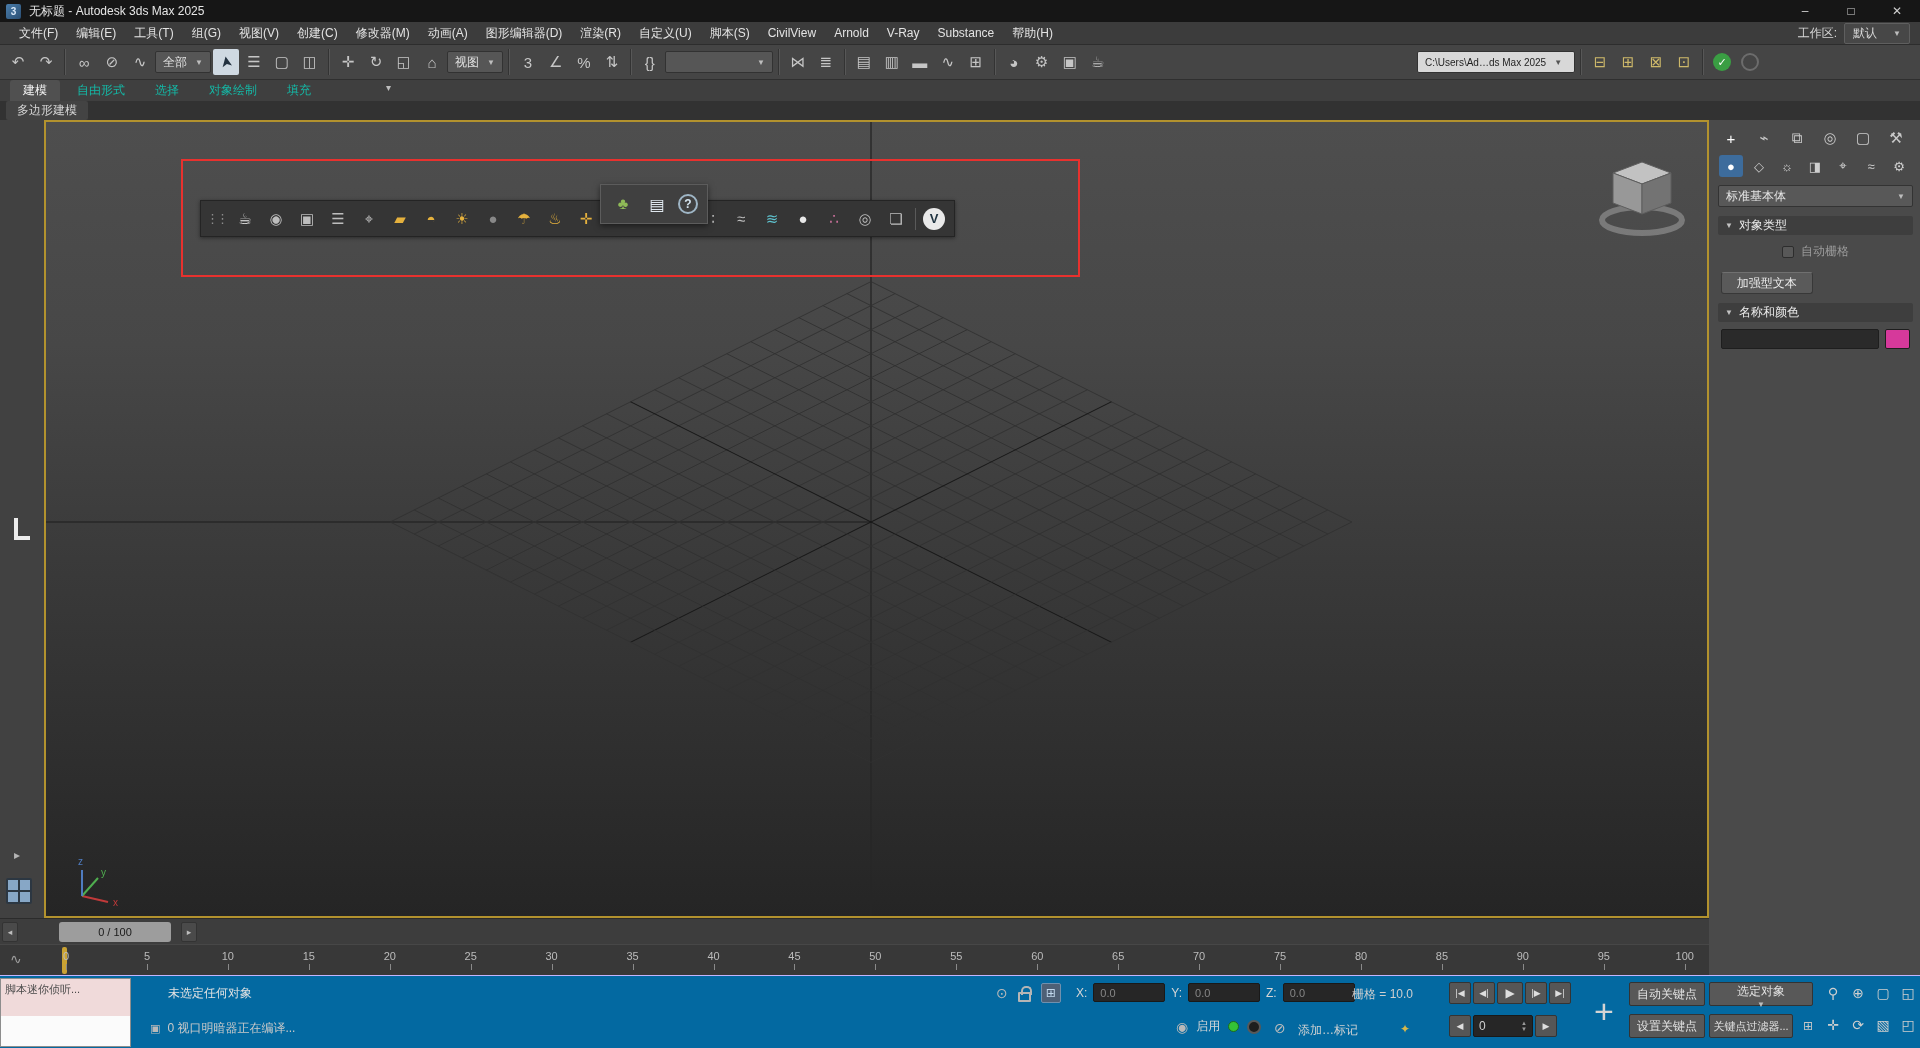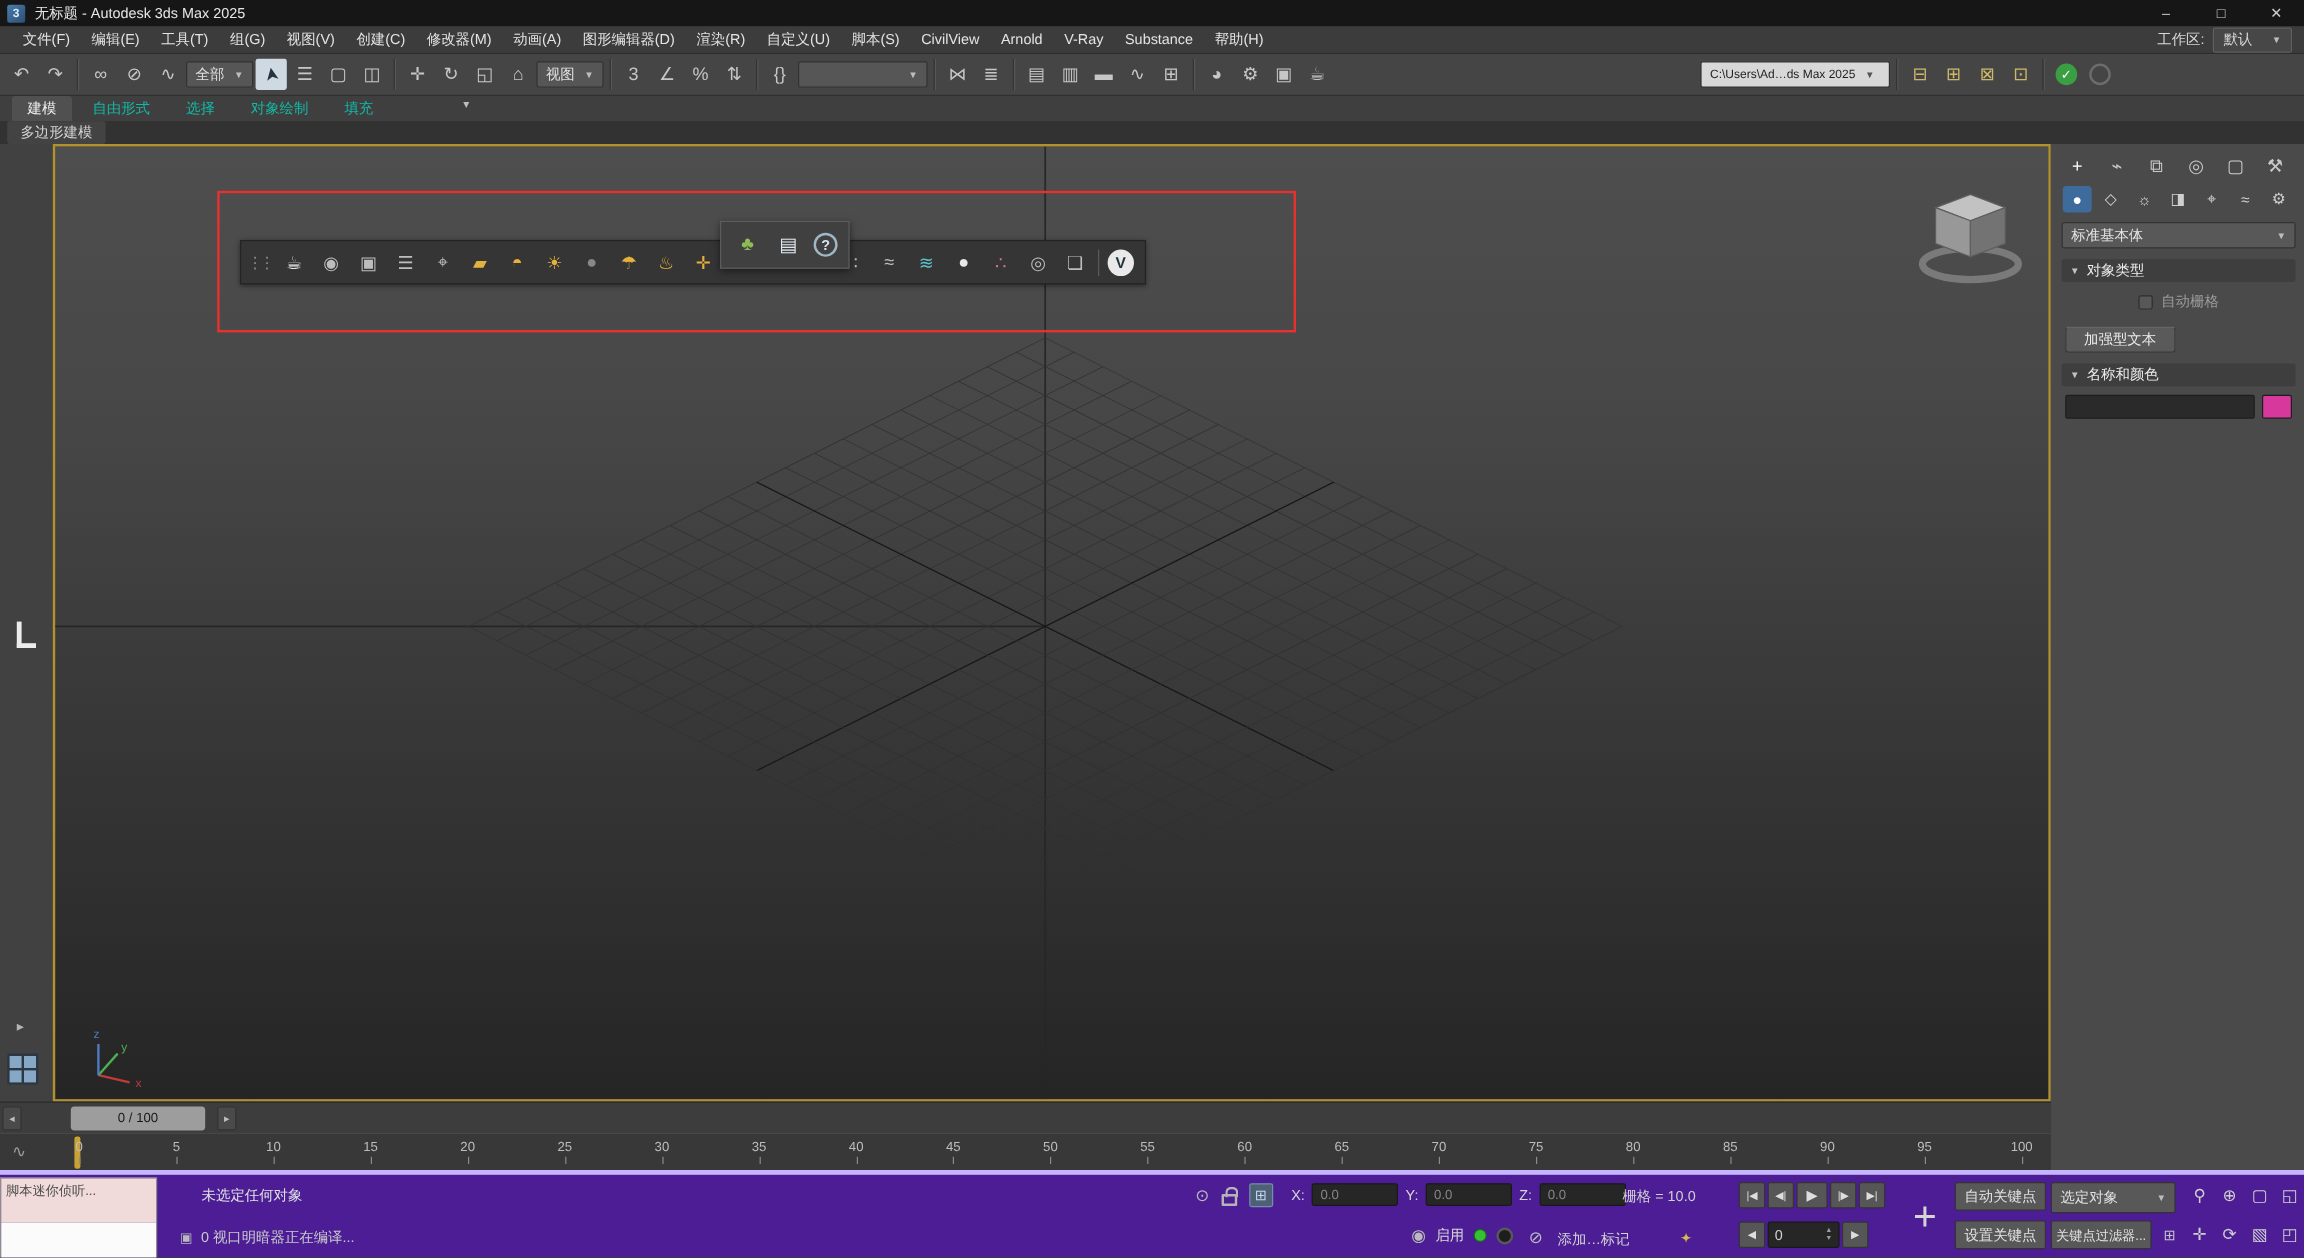--- a/index.html
+++ b/index.html
@@ -115,22 +115,22 @@
   .tb-slider { position:absolute; left:59px; top:3px; width:112px; height:20px; background:#9d9d9d;
     border-radius:3px; color:#191919; font-size:11px; display:flex; align-items:center; justify-content:center; }
   .ruler { position:absolute; left:0; top:944px; width:1709px; height:31px; background:#383838;
     border-top:1px solid #474747; }
   .mini-curve { position:absolute; left:10px; top:6px; color:#9c9c9c; font-size:14px; }
   .ticks { position:absolute; left:52px; right:10px; top:5px; display:flex; justify-content:space-between; }
   .tick { width:28px; text-align:center; font-size:11px; color:#bcbcbc; position:relative; }
   .tick::after { content:""; position:absolute; left:50%; bottom:-8px; width:1px; height:6px; background:#8a8a8a; }
   .playhead { position:absolute; left:62px; top:2px; width:5px; height:27px; background:#c9a233; border-radius:2px; }
   
-  .statusbar { position:absolute; left:0; top:975px; width:1920px; height:73px; background:#4c1d95;
-    border-top:4px solid #c4b5fd; }
+  .statusbar { position:absolute; left:0; top:975px; width:1920px; height:73px; background:#0369a1;
+    border-top:1px solid #c4b5fd; }
   .mini-listener { position:absolute; left:0; top:2px; width:131px; height:69px; border:1px solid #8d8d8d;
     display:flex; flex-direction:column; }
   .ml-top { flex:1; background:#f0dada; color:#4a4a4a; font-size:11px; padding:3px 4px; white-space:nowrap; overflow:hidden; }
   .ml-bottom { flex:1; background:#fbfbfb; }
   .prompt1 { position:absolute; left:168px; top:9px; color:#e2e2e2; }
   .prompt2 { position:absolute; left:150px; top:44px; color:#c9c9c9; display:flex; align-items:center; gap:7px; }
   .st-icons { position:absolute; left:996px; top:7px; display:flex; align-items:center; gap:10px; }
   .sicon { color:#b9b9b9; font-size:14px; }
   .lock-icon { width:13px; height:10px; border:2px solid #b5b5b5; border-radius:1px; position:relative; margin-top:7px; }
   .lock-icon::before { content:""; position:absolute; left:1px; top:-8px; width:7px; height:7px;
@@ -154,21 +154,21 @@
   .framectl { position:absolute; left:1449px; top:39px; display:flex; gap:2px; align-items:center; }
   .framefield { width:60px; height:22px; background:#262626; border:1px solid #191919; border-radius:2px;
     color:#d0d0d0; display:flex; align-items:center; padding:0 5px; }
   .spin { margin-left:auto; display:flex; flex-direction:column; font-size:6px; color:#9a9a9a; line-height:6px; }
   .bigplus { position:absolute; left:1586px; top:8px; width:36px; height:54px; font-size:34px; color:#d4d4d4;
     display:flex; align-items:center; justify-content:center; }
   .sbtn { background:#585858; border:1px solid #333; border-radius:2px; color:#e2e2e2;
     display:flex; align-items:center; justify-content:center; }
   .autokey { position:absolute; left:1629px; top:6px; width:76px; height:24px; }
   .setkey { position:absolute; left:1629px; top:38px; width:76px; height:24px; }
-  .selfilter { position:absolute; left:1709px; top:6px; width:104px; height:24px; justify-content:space-between; padding:12px 7px; }
+  .selfilter { position:absolute; left:1709px; top:6px; width:104px; height:24px; justify-content:space-between; padding:0 7px;flex-direction:column; }
   .keyfilters { position:absolute; left:1709px; top:38px; width:84px; height:24px; font-size:11px; }
   .keygrid { position:absolute; left:1798px; top:40px; width:20px; height:20px; color:#c6c6c6;
     display:flex; align-items:center; justify-content:center; }
   .nav1 { position:absolute; left:1822px; top:6px; display:flex; gap:3px; }
   .nav2 { position:absolute; left:1822px; top:38px; display:flex; gap:3px; }
   .nav { width:22px; height:22px; display:flex; align-items:center; justify-content:center;
     color:#cfcfcf; font-size:14px; border-radius:2px; }
 </style>
 </head>
 <body>

